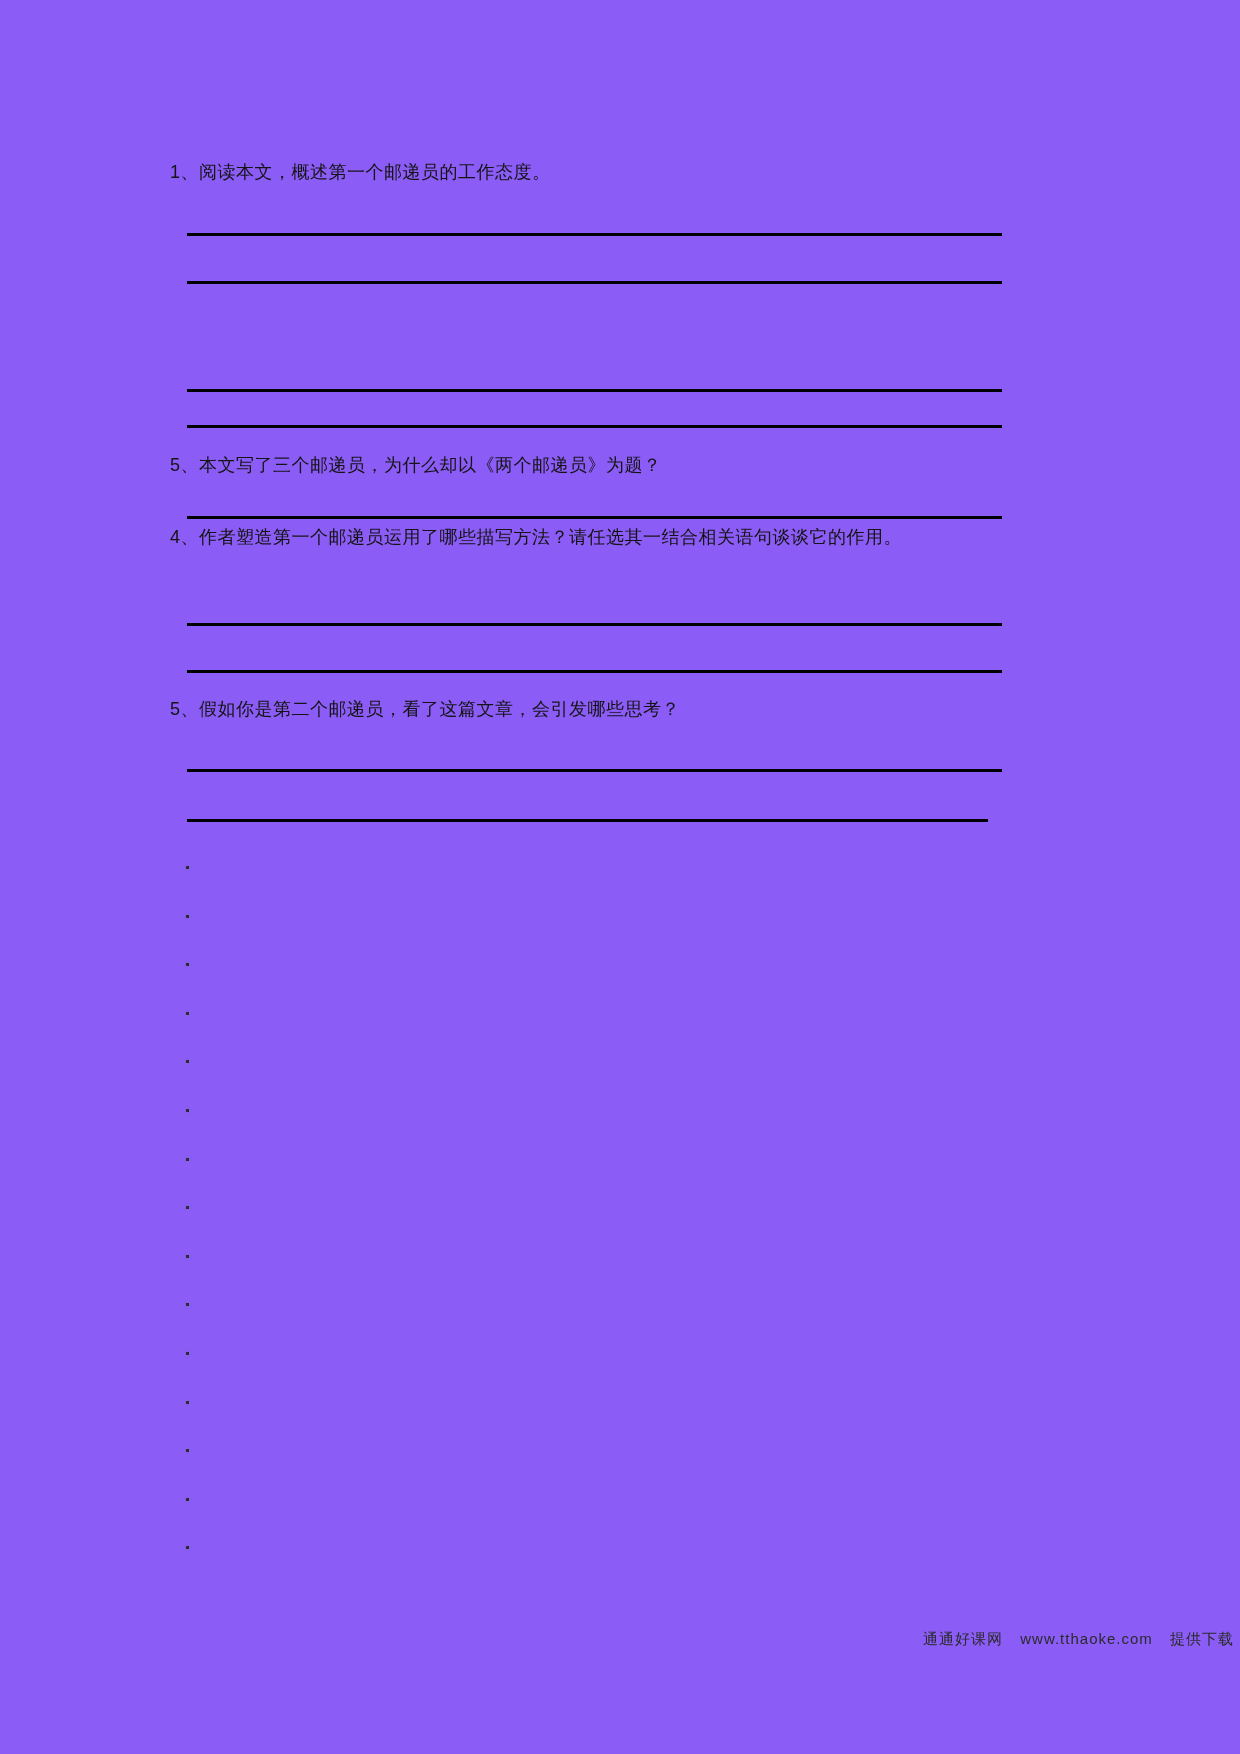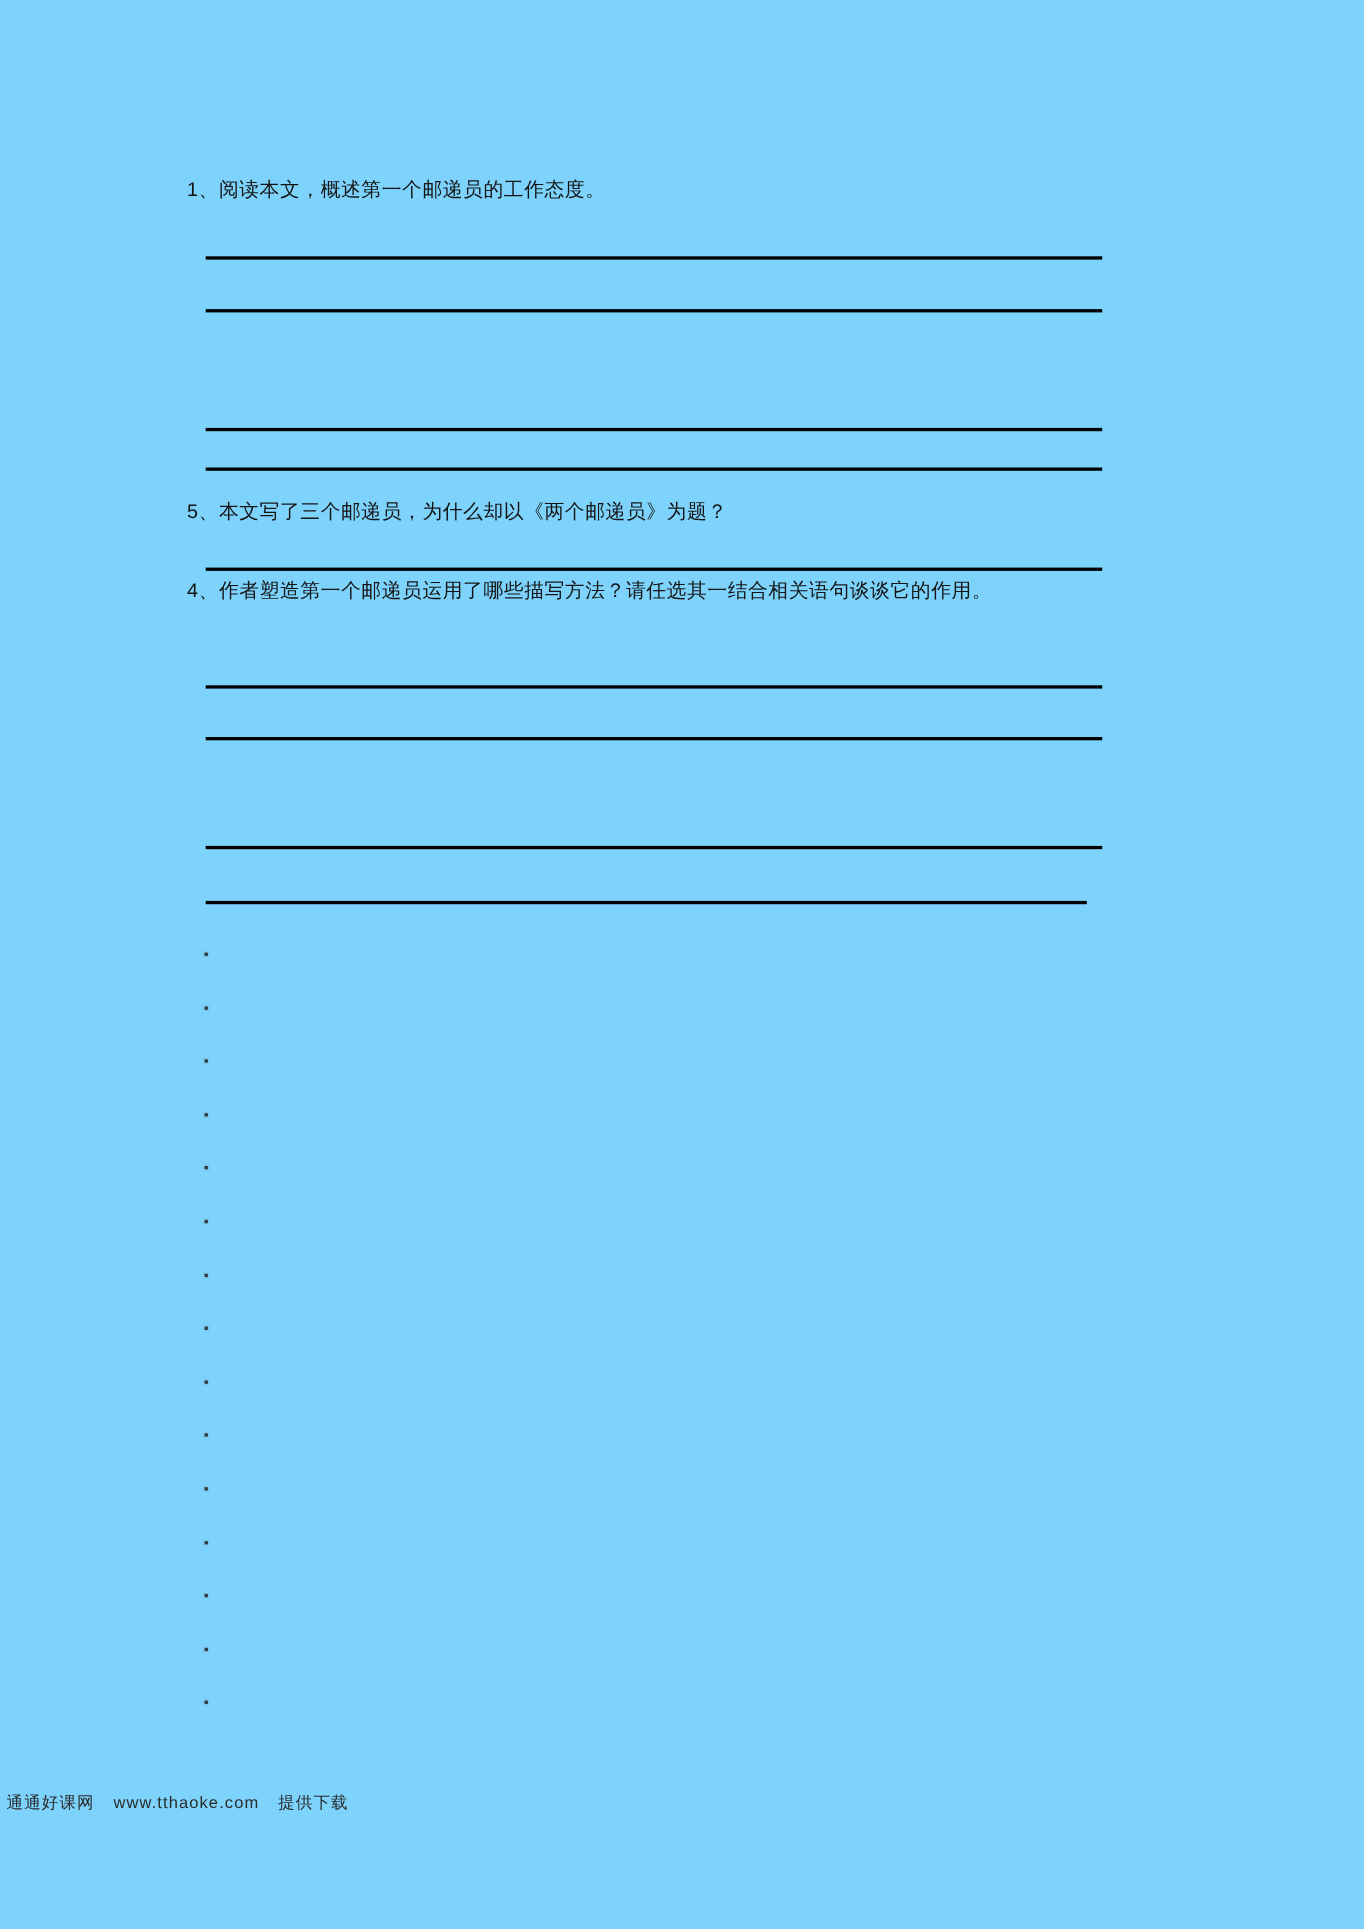--- a/index.html
+++ b/index.html
@@ -4,21 +4,21 @@
 <style>
   html, body {
     margin: 0;
     padding: 0;
     background: #ffffff;
   }
   .page {
     position: relative;
     width: 1240px;
     height: 1754px;
-    background: #7dd3fc;
+    background: #8b5cf6;
     font-family: "Liberation Sans", sans-serif;
     color: #1a1a1a;
     overflow: hidden;
   }
   .question {
     position: absolute;
     left: 170px;
     width: 880px;
     font-size: 18px;
     line-height: 24px;
@@ -43,21 +43,21 @@
     height: 3px;
     background: #1f1f1f;
     opacity: 0.85;
     box-shadow: 0 0 2px 1px rgba(120,120,120,0.25);
   }
   .footer {
     position: absolute;
     top: 1630px;
     left: 0;
     width: 1240px;
-    text-align: left;
+    text-align: right;
     font-size: 15px;
     color: #2a2a2a;
     letter-spacing: 1px;
   }
   .footer span { margin: 0 6px; }
 </style>
 </head>
 <body>
 
 <div class="page">
@@ -69,20 +69,21 @@
   <div class="ans-line" style="top:389px"></div>
   <div class="ans-line" style="top:425px"></div>
 
   <div class="question" style="top:453px">5、本文写了三个邮递员，为什么却以《两个邮递员》为题？</div>
   <div class="ans-line" style="top:516px"></div>
 
   <div class="question" style="top:525px">4、作者塑造第一个邮递员运用了哪些描写方法？请任选其一结合相关语句谈谈它的作用。</div>
   <div class="ans-line" style="top:623px"></div>
   <div class="ans-line" style="top:670px"></div>
 
+  <div class="question" style="top:697px">5、假如你是第二个邮递员，看了这篇文章，会引发哪些思考？</div>
   <div class="ans-line" style="top:769px"></div>
   <div class="ans-line short" style="top:819px"></div>
 
   <div id="dot-column">
       <div class="dot-mark" style="top: 866px;"></div>
       <div class="dot-mark" style="top: 914.6px;"></div>
       <div class="dot-mark" style="top: 963.2px;"></div>
       <div class="dot-mark" style="top: 1011.8px;"></div>
       <div class="dot-mark" style="top: 1060.4px;"></div>
       <div class="dot-mark" style="top: 1109px;"></div>

